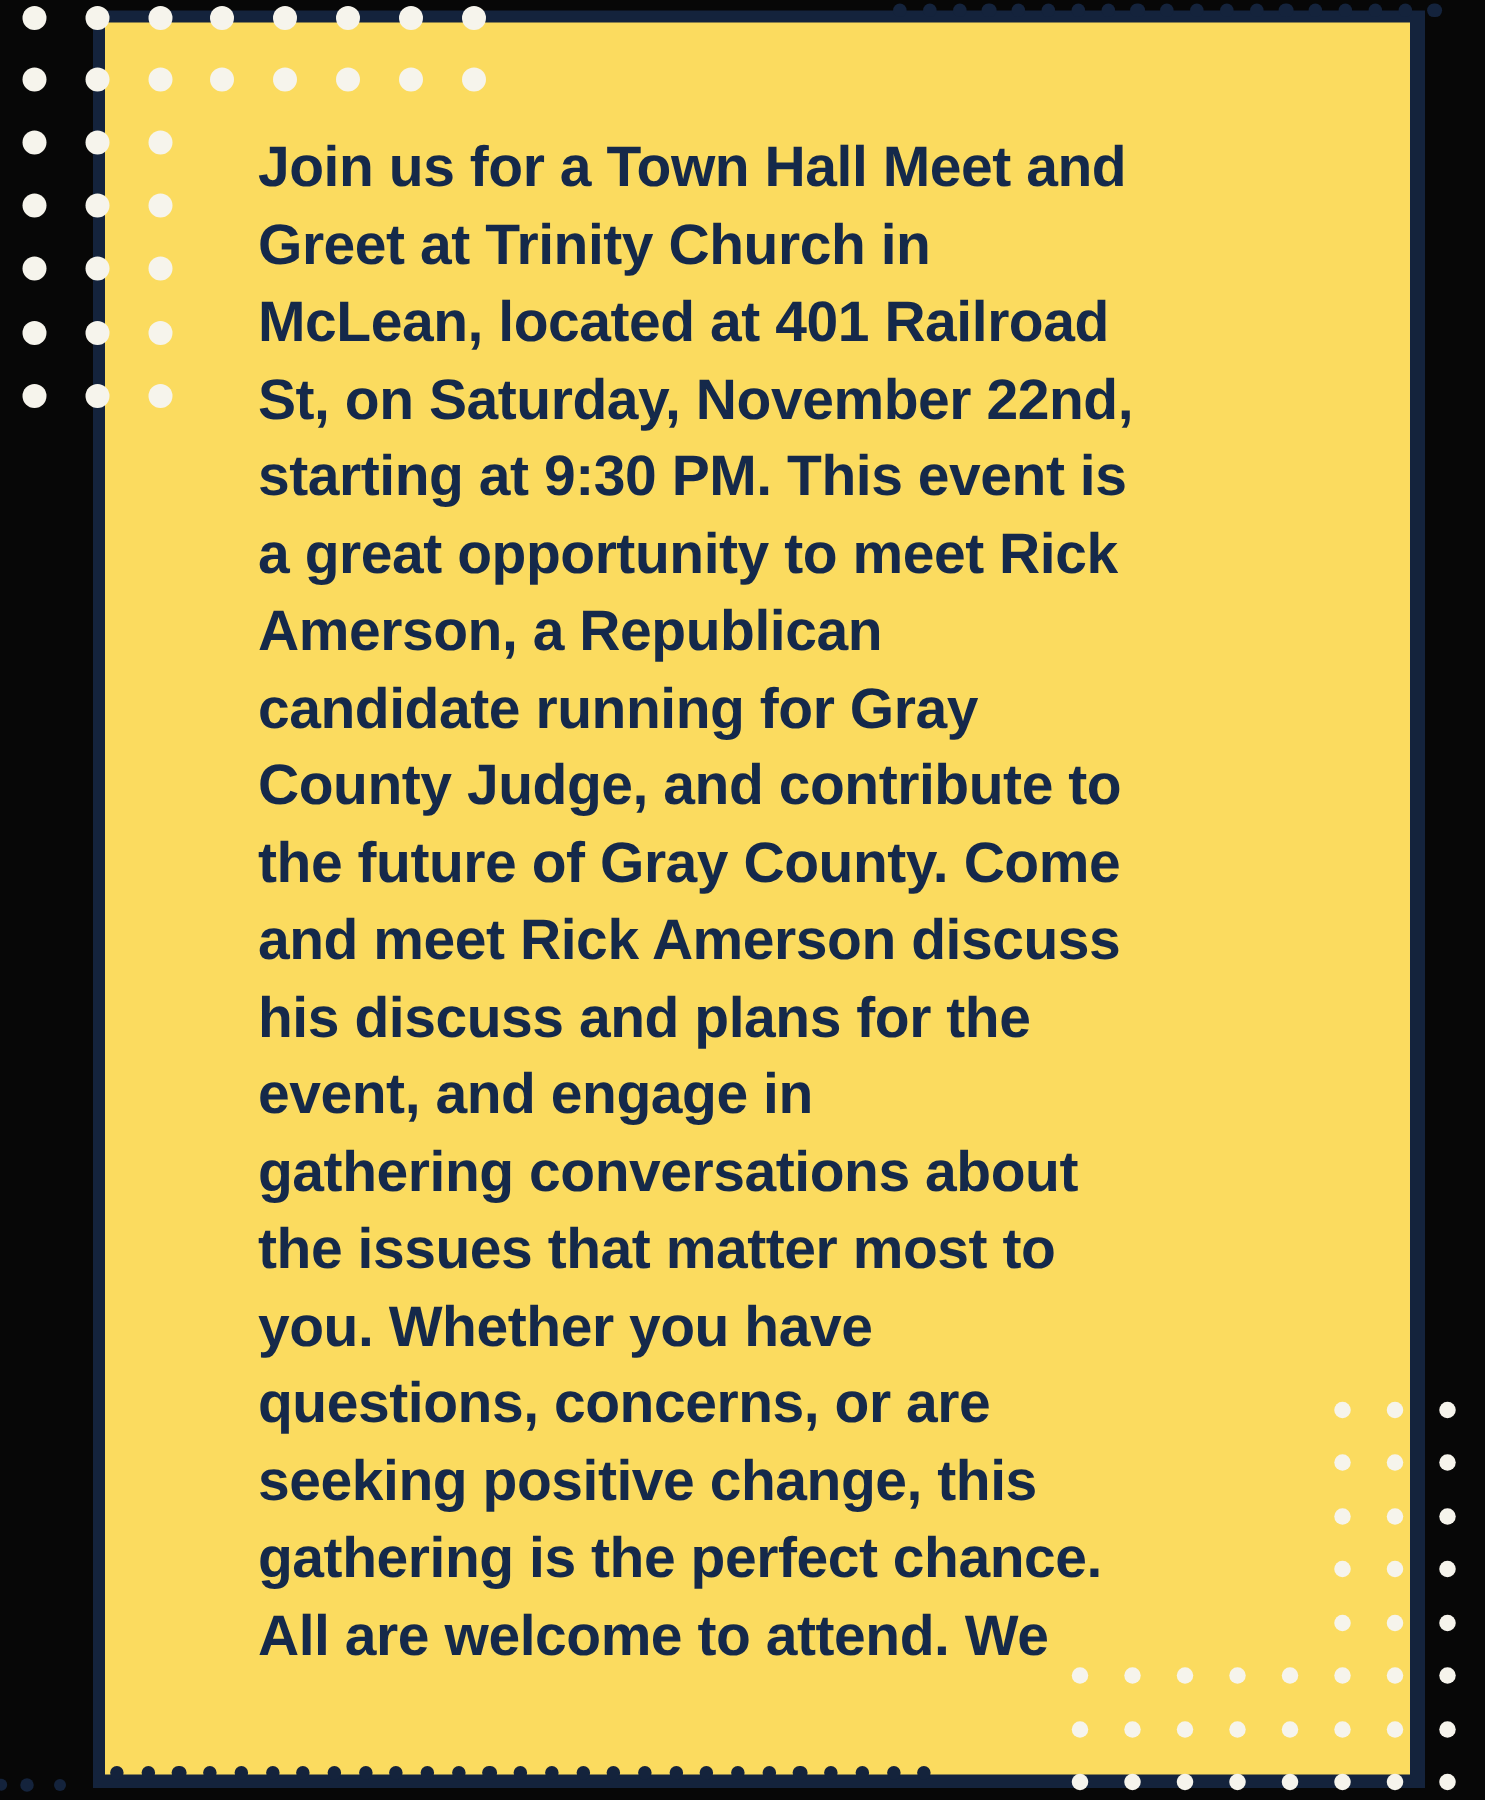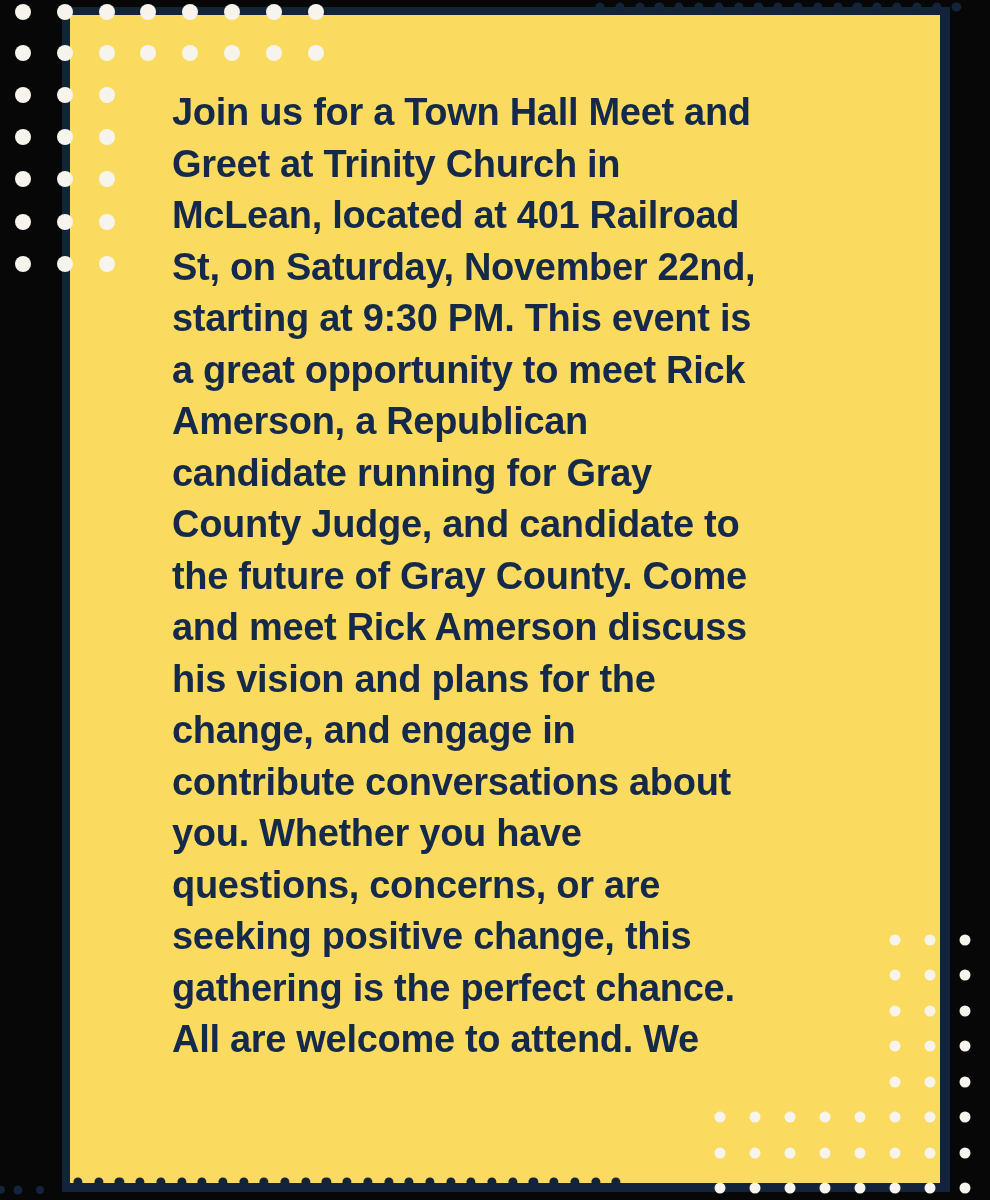--- a/index.html
+++ b/index.html
@@ -67,26 +67,27 @@
   <div class="card">
     <div class="text-block" id="text-block">
         <div class="text-line">Join us for a Town Hall Meet and</div>
         <div class="text-line">Greet at Trinity Church in</div>
         <div class="text-line">McLean, located at 401 Railroad</div>
         <div class="text-line">St, on Saturday, November 22nd,</div>
         <div class="text-line">starting at 9:30 PM. This event is</div>
         <div class="text-line">a great opportunity to meet Rick</div>
         <div class="text-line">Amerson, a Republican</div>
         <div class="text-line">candidate running for Gray</div>
-        <div class="text-line">County Judge, and candidate to</div>
+        <div class="text-line">County Judge, and contribute to</div>
         <div class="text-line">the future of Gray County. Come</div>
         <div class="text-line">and meet Rick Amerson discuss</div>
-        <div class="text-line">his vision and plans for the</div>
-        <div class="text-line">change, and engage in</div>
-        <div class="text-line">contribute conversations about</div>
+        <div class="text-line">his discuss and plans for the</div>
+        <div class="text-line">event, and engage in</div>
+        <div class="text-line">gathering conversations about</div>
+        <div class="text-line">the issues that matter most to</div>
         <div class="text-line">you. Whether you have</div>
         <div class="text-line">questions, concerns, or are</div>
         <div class="text-line">seeking positive change, this</div>
         <div class="text-line">gathering is the perfect chance.</div>
         <div class="text-line">All are welcome to attend. We</div>
       </div>
   </div>
   <div id="dots-layer">
       <span class="dot" style="left: 23px; top: 12px; width: 16px; height: 16px; background: rgb(246, 244, 236);"></span>
       <span class="dot" style="left: 64.8px; top: 12px; width: 16px; height: 16px; background: rgb(246, 244, 236);"></span>

